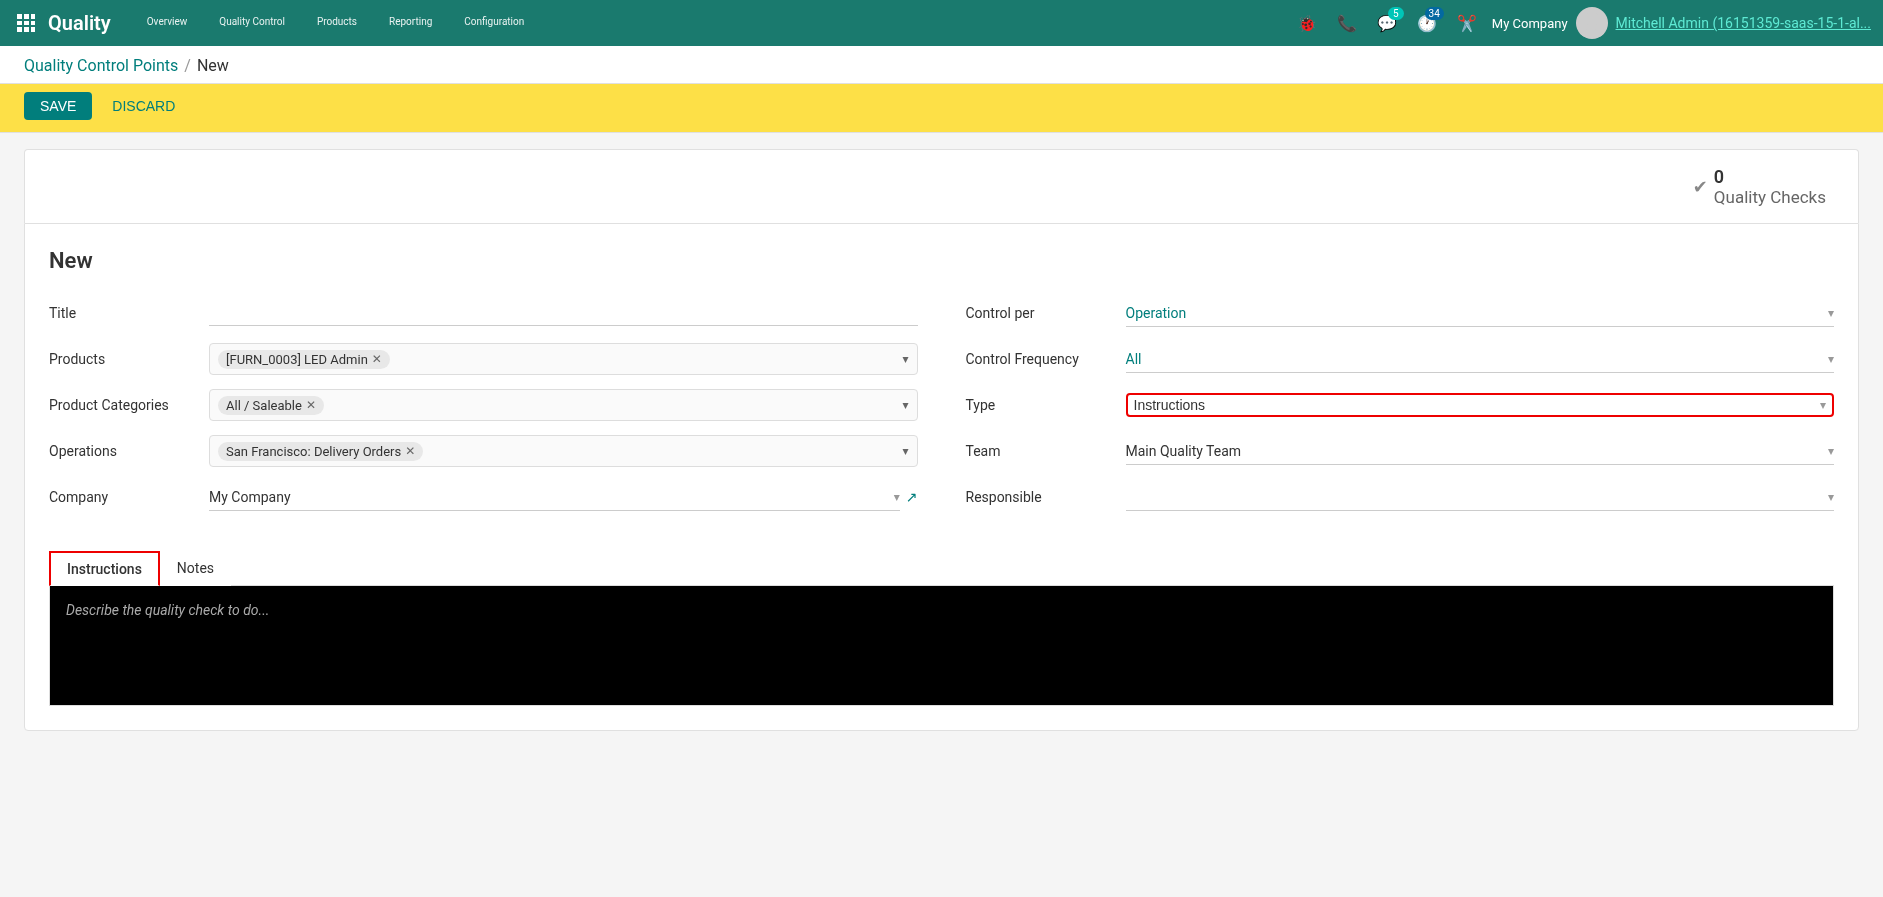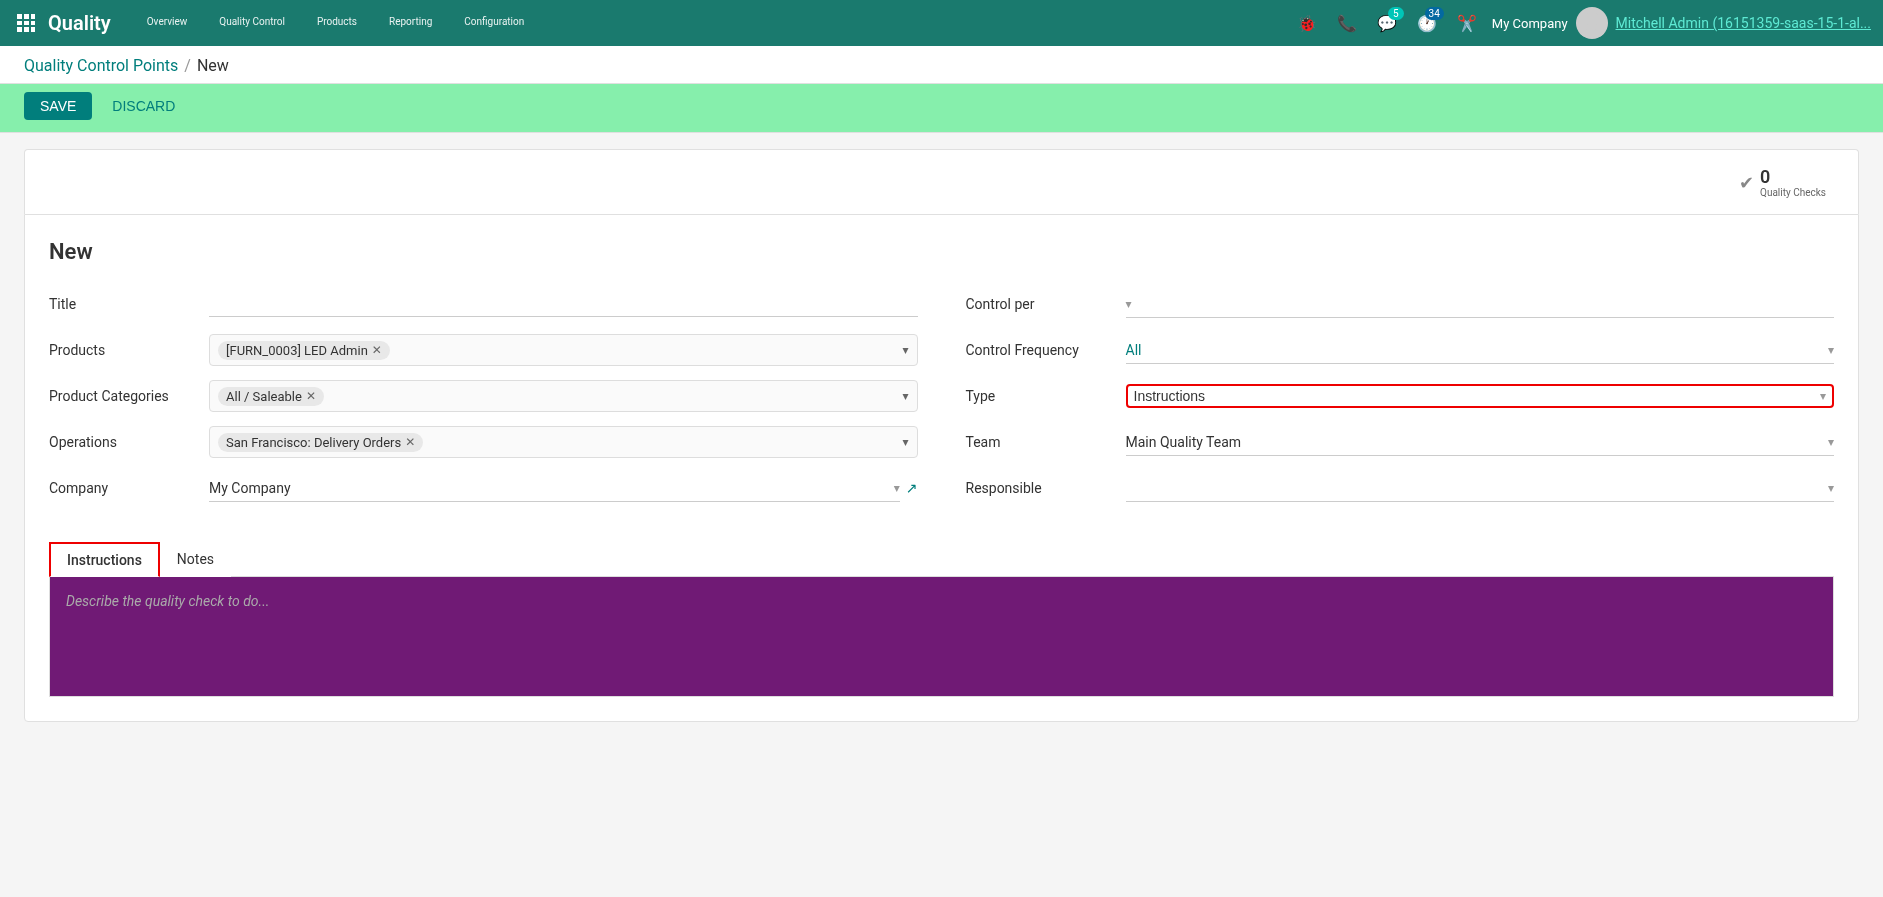--- a/index.html
+++ b/index.html
@@ -69,21 +69,21 @@
       font-size: 16px; color: #666;
       display: flex; align-items: center; gap: 6px;
       padding-bottom: 8px;
     }
     .breadcrumb-link { color: #017e7c; cursor: pointer; }
     .breadcrumb-sep { color: #999; }
     .breadcrumb-current { color: #333; }
 
     
     .action-bar {
-      background: #86efac;
+      background: #fde047;
       padding: 8px 24px 12px 24px;
       display: flex; gap: 8px; align-items: center;
       border-bottom: 1px solid #e0e0e0;
     }
     .btn-save {
       background: #017e7c; color: #fff;
       border: none; padding: 6px 16px;
       border-radius: 4px; cursor: pointer; font-size: 14px; font-weight: 500;
     }
     .btn-discard {
@@ -105,21 +105,21 @@
       display: flex; justify-content: flex-end;
       padding: 10px 20px;
       border-bottom: none;
     }
     .smart-btn {
       display: flex; align-items: center; gap: 6px;
       cursor: pointer; padding: 6px 12px; border-radius: 4px;
       color: #555;
     }
     .smart-btn-count { font-size: 18px; font-weight: 600; color: #333; }
-    .smart-btn-label { font-size: 10px; color: #666; }
+    .smart-btn-label { font-size: 17px; color: #666; }
     .checkmark-icon { color: #888; font-size: 18px; }
 
     
     .form-card {
       background: #fff;
       border: 1px solid #e0e0e0;
       border-radius: 0 0 4px 4px;
       padding: 24px;
     }
 
@@ -201,21 +201,21 @@
       padding: 8px 16px; cursor: pointer; font-size: 14px;
       color: #333; border: 1px solid transparent;
       border-bottom: none; margin-bottom: -1px;
       background: #fff;
     }
     .tab.active {
       border: 2px solid #e00; border-bottom: 1px solid #fff;
       color: #333; font-weight: 500;
     }
     .tab-content {
-      background: #701a75; border: 1px solid #ddd; border-top: none;
+      background: #000000; border: 1px solid #ddd; border-top: none;
       min-height: 120px; padding: 16px;
     }
     .tab-placeholder {
       color: #aaa; font-size: 14px; font-style: italic;
     }
   </style>
 </head>
 <body>
 
 <nav class="top-nav">
@@ -351,20 +351,21 @@
           <span class="ext-link-icon">↗</span>
         </div>
       </div>
 
       <div class="form-right">
 
         <div class="form-row">
           <div class="form-label">Control per</div>
           <div class="form-field">
             <div class="select-field">
+              <span class="select-value">Operation</span>
               <span class="select-arrow">▾</span>
             </div>
           </div>
         </div>
 
         <div class="form-row">
           <div class="form-label">Control Frequency</div>
           <div class="form-field">
             <div class="select-field">
               <span class="select-value">All</span>

